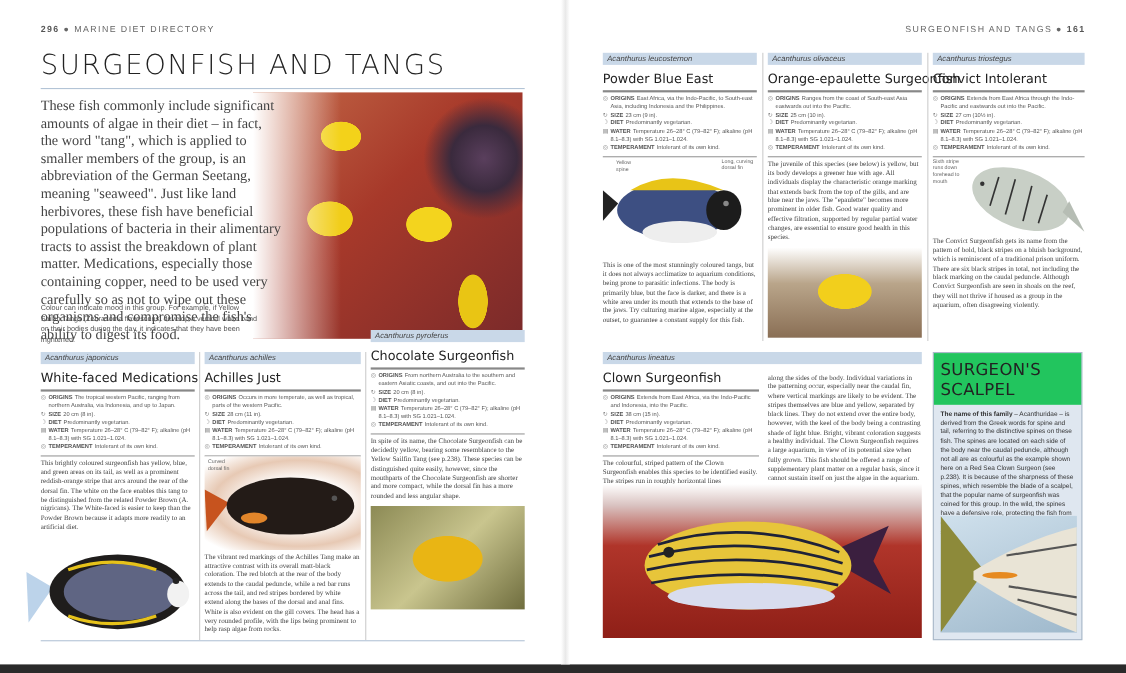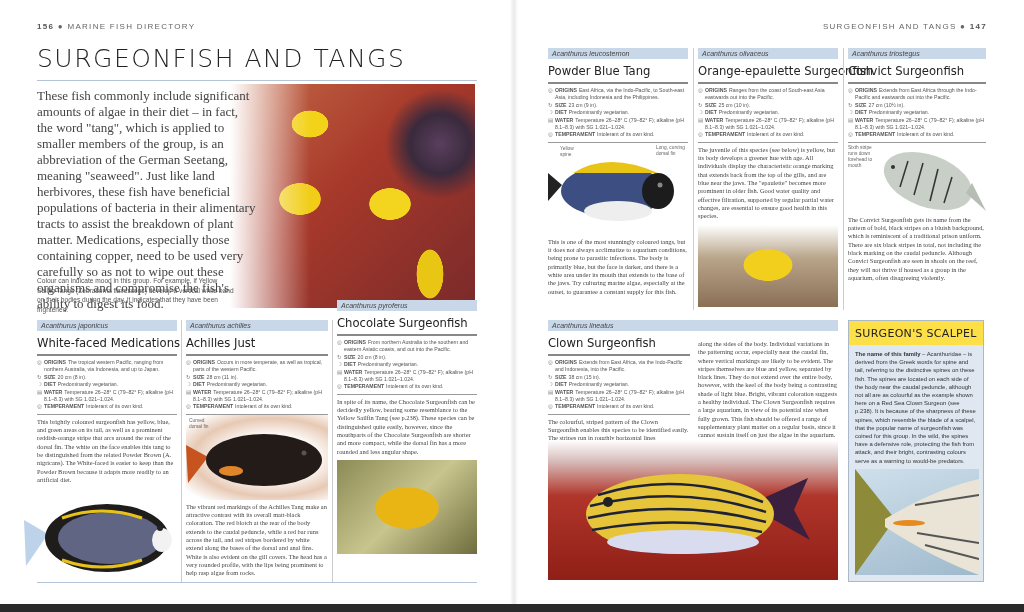--- a/index.html
+++ b/index.html
@@ -25,45 +25,45 @@
 .cname{font-family:"DejaVu Sans",sans-serif;font-size:11.6px;color:#222;margin:5px 0 4px 0;white-space:nowrap}
 .facts{border-top:2px solid #888;padding-top:3px;font-size:5.2px;line-height:7.4px;color:#555;border-bottom:1px solid #999;padding-bottom:3px}
 .fact{display:flex}
 .ico{width:7px;flex:0 0 7px;color:#888;font-size:5.5px}
 .fk{font-weight:bold;color:#555;margin-right:2px}
 .body{font-family:"Liberation Serif",serif;font-size:6.4px;line-height:8.3px;color:#444;margin-top:3px}
 .vrule{position:absolute;width:1px;background:#ccc}
 .fish{position:absolute}
 .label{position:absolute;font-size:4.8px;line-height:6px;color:#666}
 .box{position:absolute;left:848px;top:320px;width:136px;height:262px;background:#dfe7f0;border:1px solid #aab9c9}
-.box h3{font-family:"DejaVu Sans",sans-serif;font-weight:normal;font-size:11px;color:#222;background:#fde047;padding:6px 6px 5px;letter-spacing:.3px}
+.box h3{font-family:"DejaVu Sans",sans-serif;font-weight:normal;font-size:15px;color:#222;background:#22c55e;padding:6px 6px 5px;letter-spacing:.3px}
 .box p{font-size:5.9px;line-height:8.2px;color:#333;padding:5px 6px 0}
 .box .ph{position:absolute;left:6px;bottom:6px;width:124px;height:106px;background:linear-gradient(160deg,#cfe0ec,#9fb9cc);overflow:hidden}
 .hr{position:absolute;height:1px;background:#b3c4d6}
 </style>
 </head>
 <body>
 
 <div class="spread">
   <div class="gutter"></div>
 
-  <div class="folio" style="left:37px"><b>156</b> ● <span>MARINE FISH DIRECTORY</span></div>
-  <div class="folio" style="right:37px"><span>SURGEONFISH AND TANGS</span> ● <b>147</b></div>
+  <div class="folio" style="left:37px"><b>296</b> ● <span>MARINE DIET DIRECTORY</span></div>
+  <div class="folio" style="right:37px"><span>SURGEONFISH AND TANGS</span> ● <b>161</b></div>
 
   <div class="page-title">SURGEONFISH AND TANGS</div>
   <div class="hr" style="left:37px;top:80px;width:440px"></div>
 
   <div class="intro-photo"></div>
   <div class="intro-fade"></div>
   <div class="intro-text serif">These fish commonly include significant amounts of algae in their diet – in fact, the word "tang", which is applied to smaller members of the group, is an abbreviation of the German Seetang, meaning "seaweed". Just like land herbivores, these fish have beneficial populations of bacteria in their alimentary tracts to assist the breakdown of plant matter. Medications, especially those containing copper, need to be used very carefully so as not to wipe out these organisms and compromise the fish's ability to digest its food.</div>
   <div class="intro-caption">Colour can indicate mood in this group. For example, if Yellow Sailfin Tangs (Zebrasoma flavescens) develop a vertical white band on their bodies during the day, it indicates that they have been frightened.</div>
 
   <div class="card" style="left:548px;top:48px;width:140px">
     <div class="sci">Acanthurus leucosternon</div>
-    <div class="cname">Powder Blue Tang</div>
+    <div class="cname">Powder Blue East</div>
     <div class="facts">
       <div class="fact">
           <span class="ico">◎</span>
           <span><span class="fk">ORIGINS</span><span>East Africa, via the Indo-Pacific, to South-east Asia, including Indonesia and the Philippines.</span></span>
         </div>
       <div class="fact">
           <span class="ico">↻</span>
           <span><span class="fk">SIZE</span><span>23 cm (9 in).</span></span>
         </div>
       <div class="fact">
@@ -122,21 +122,21 @@
         </div>
     </div>
     <div class="body">The juvenile of this species (see below) is yellow, but its body develops a greener hue with age. All individuals display the characteristic orange marking that extends back from the top of the gills, and are blue near the jaws. The "epaulette" becomes more prominent in older fish. Good water quality and effective filtration, supported by regular partial water changes, are essential to ensure good health in this species.</div>
     <div style="height:82px;margin-top:4px;background:radial-gradient(ellipse 40px 26px at 70px 40px,#f2cf1c 60%,transparent 62%),linear-gradient(#fff,#b9a58a 40%,#8a6f55)"></div>
   </div>
 
   <div class="vrule" style="left:843px;top:48px;height:262px"></div>
 
   <div class="card" style="left:848px;top:48px;width:138px">
     <div class="sci">Acanthurus triostegus</div>
-    <div class="cname">Convict Surgeonfish</div>
+    <div class="cname">Convict Intolerant</div>
     <div class="facts">
       <div class="fact">
           <span class="ico">◎</span>
           <span><span class="fk">ORIGINS</span><span>Extends from East Africa through the Indo-Pacific and eastwards out into the Pacific.</span></span>
         </div>
       <div class="fact">
           <span class="ico">↻</span>
           <span><span class="fk">SIZE</span><span>27 cm (10½ in).</span></span>
         </div>
       <div class="fact">

